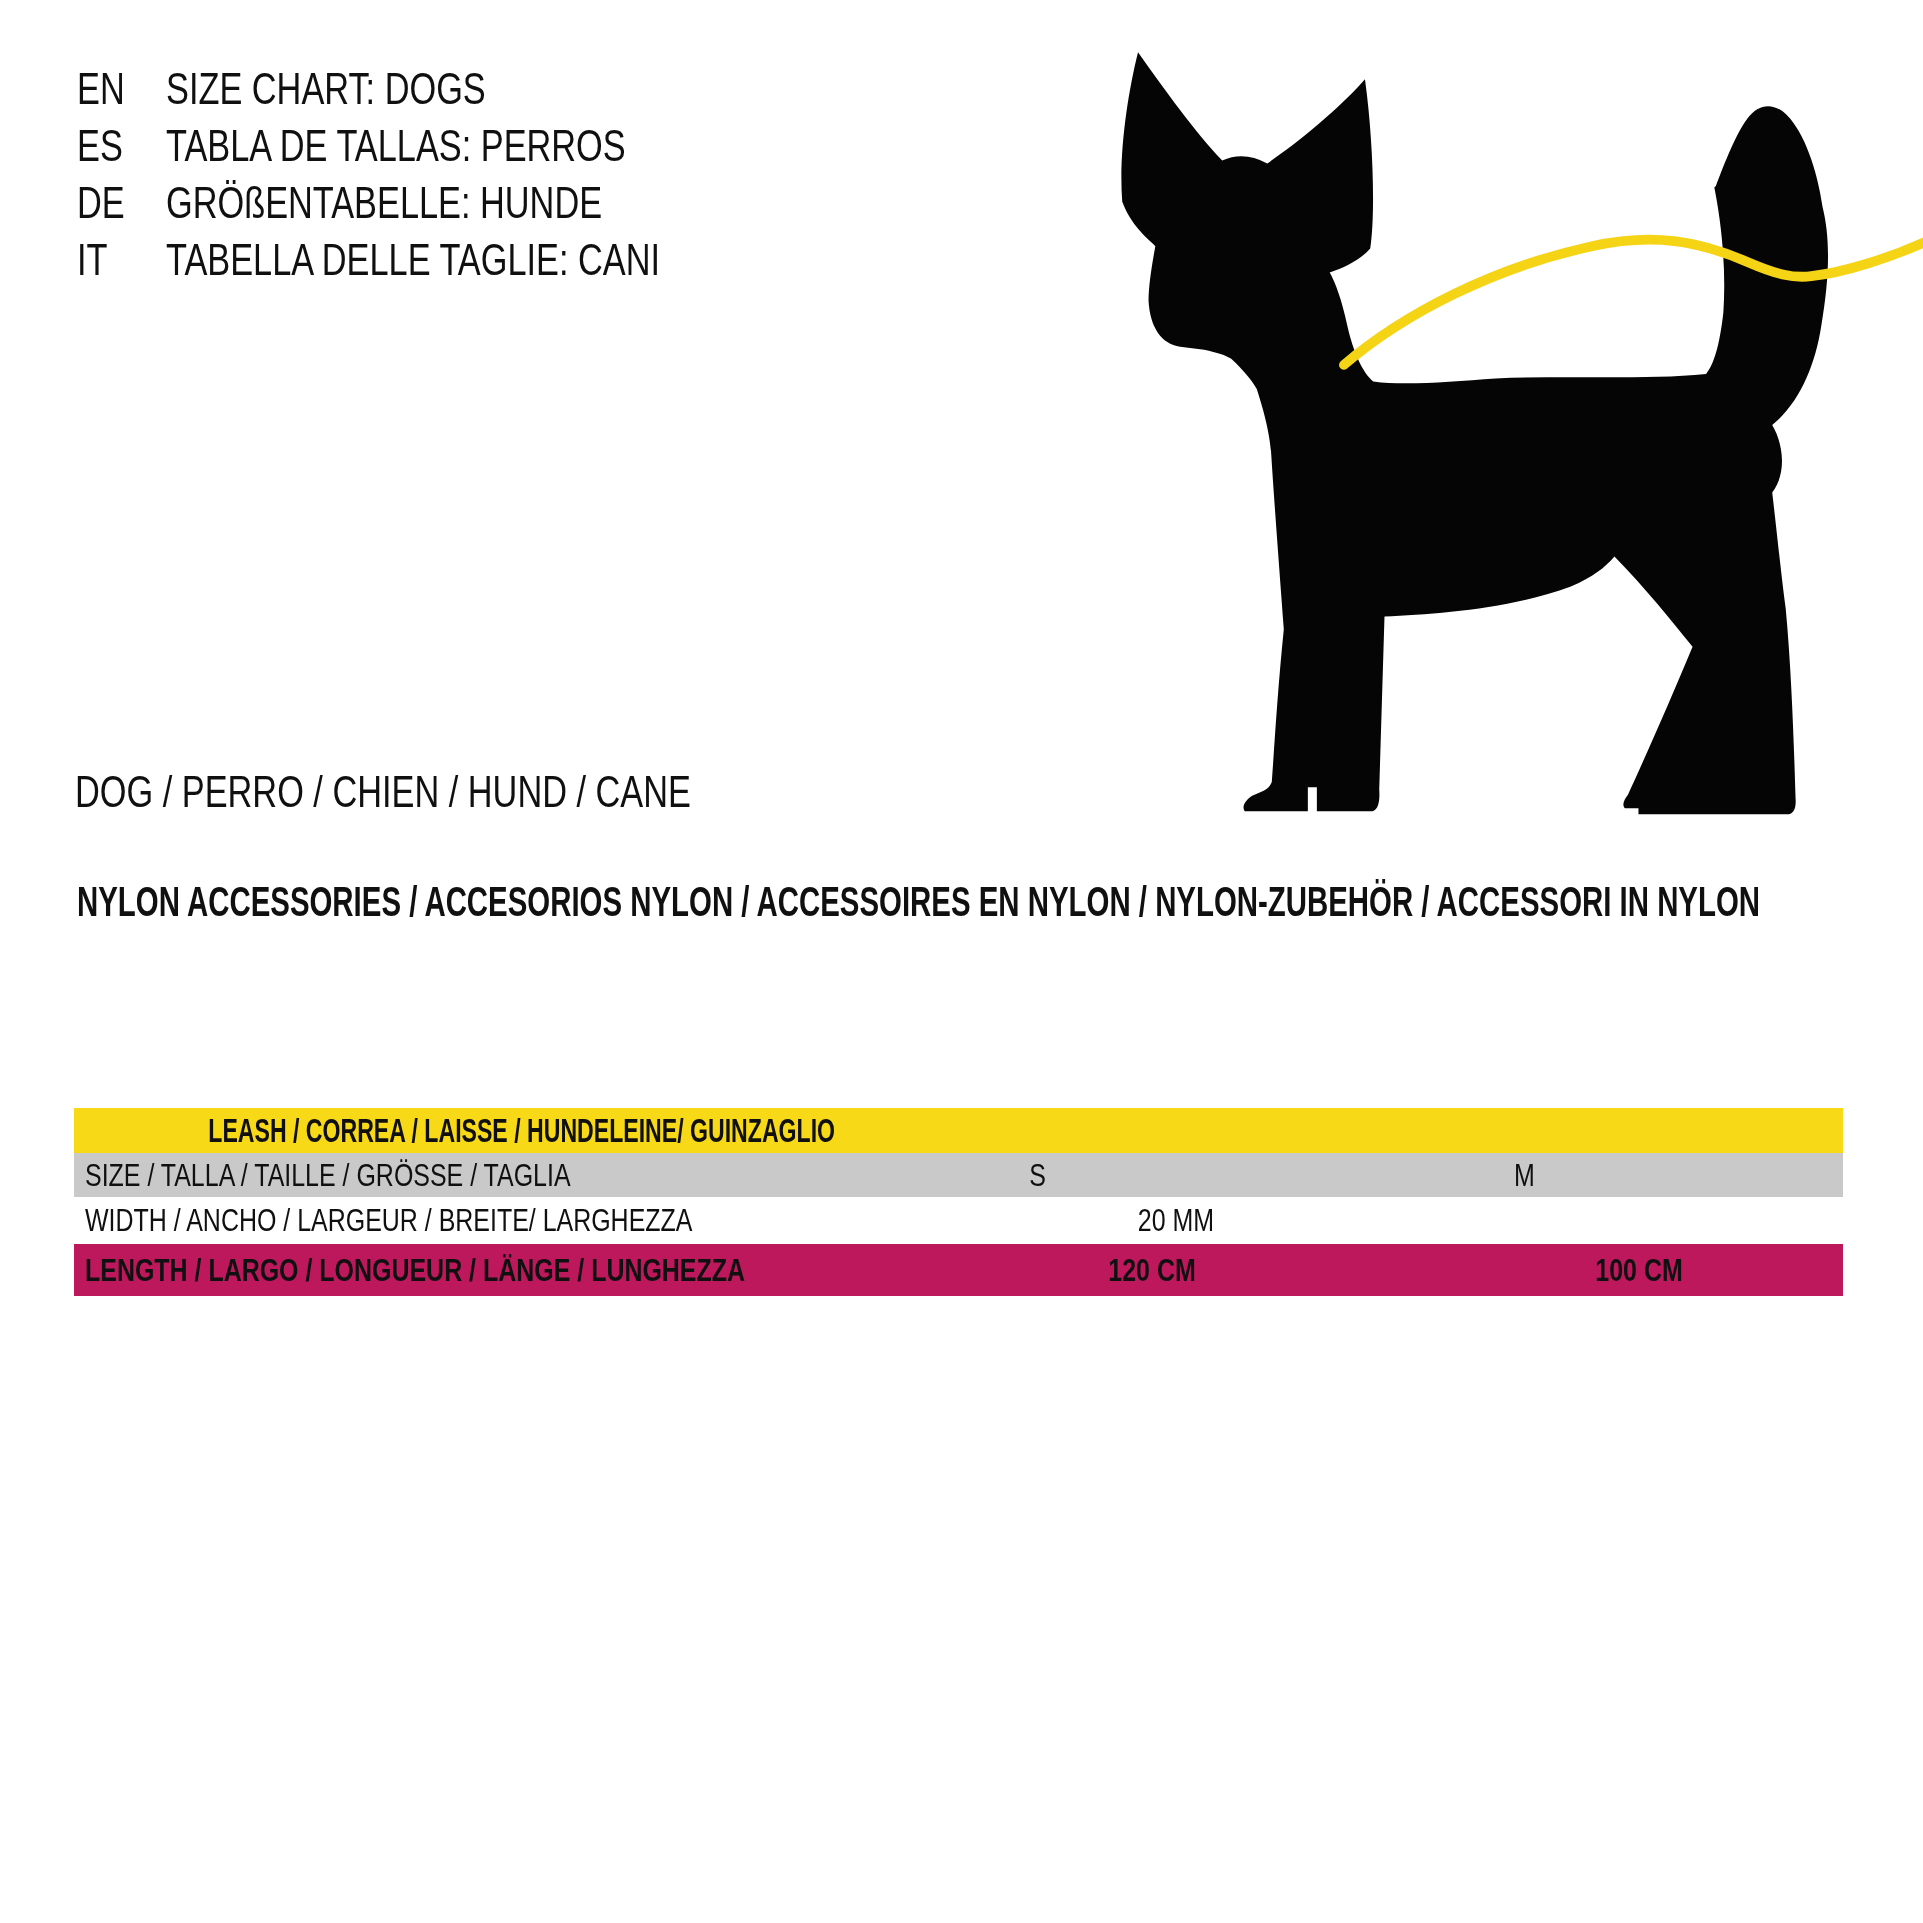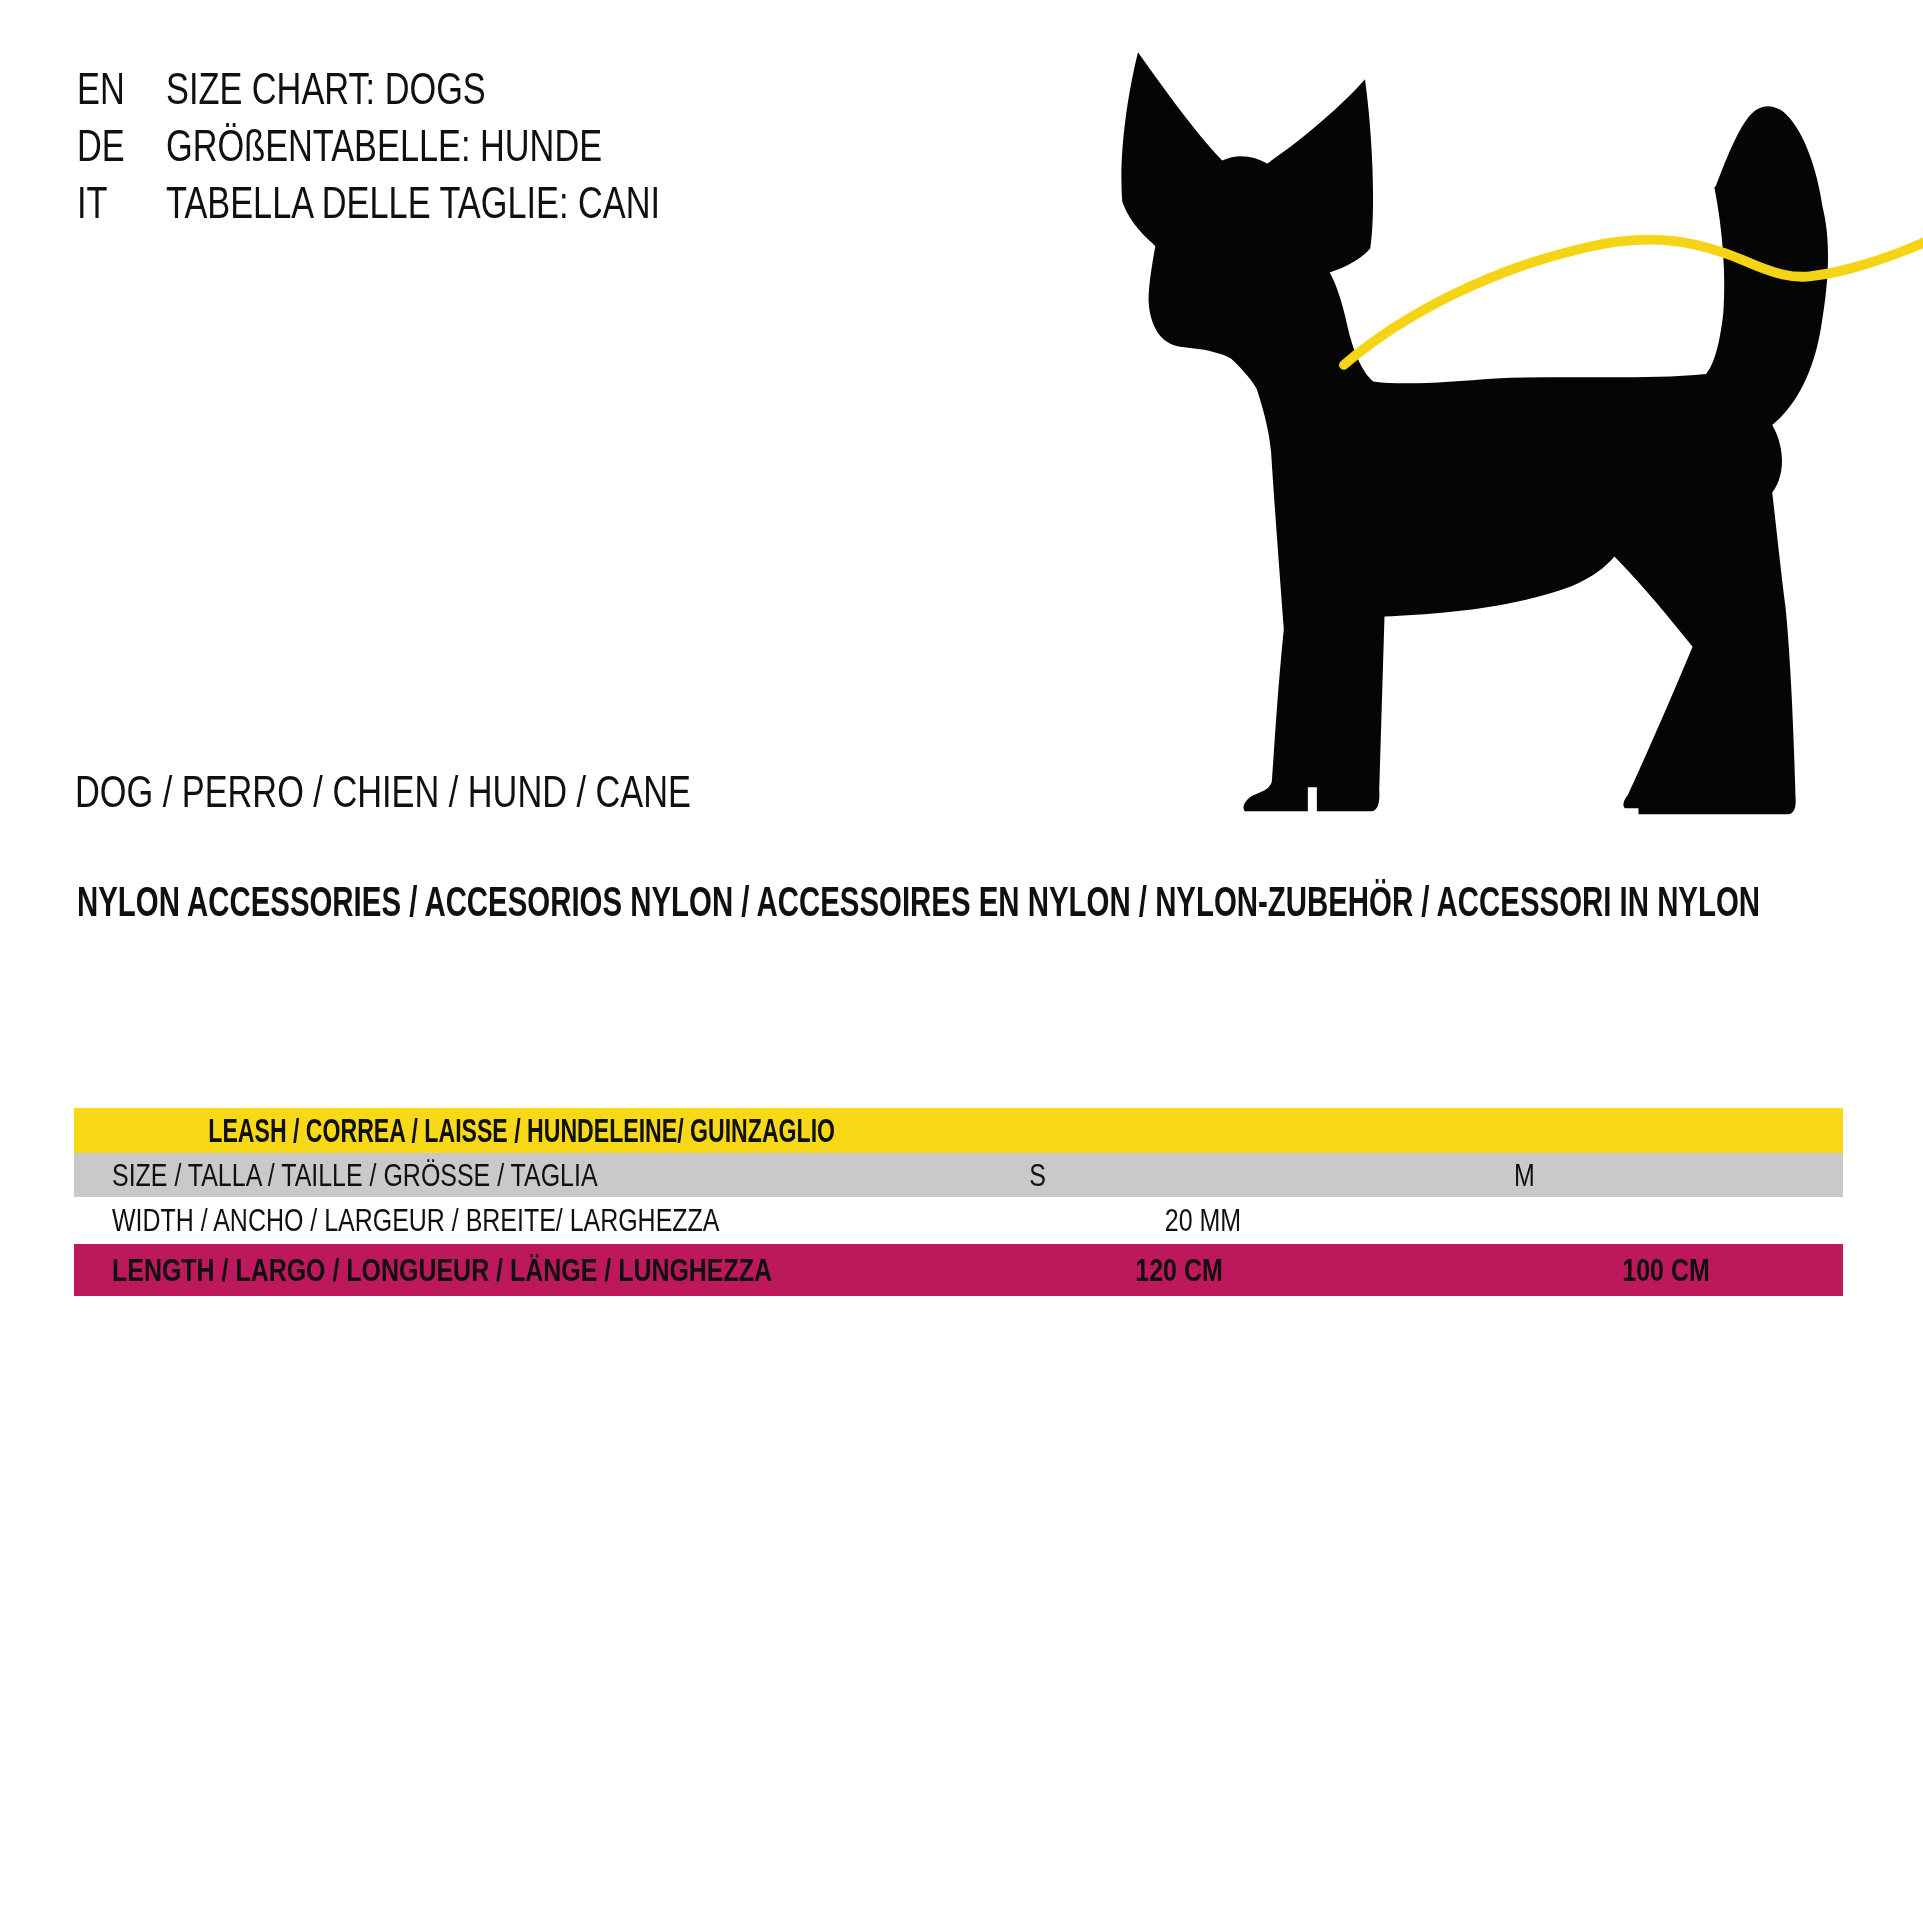--- a/index.html
+++ b/index.html
@@ -19,35 +19,39 @@
   .dog-caption{position:absolute;left:75px;top:760px;height:57px;display:flex;align-items:flex-end;font-size:44px;}
   
   .category-line{position:absolute;left:77px;top:878px;height:48px;display:flex;align-items:center;font-size:42px;}
   
   .size-table{position:absolute;left:74px;top:1108px;width:1769px;}
   .t-row{display:flex;align-items:center;}
   .t-header{height:45px;background:#f7d917;font-size:33px;}
   .t-r1{height:44px;background:#c9c9c9;}
   .t-r2{height:47px;background:#ffffff;gap:47px;}
   .t-r3{height:52px;background:#be185d;font-weight:bold;}
-  .t-label{flex:0 0 42%;padding-left:38px;box-sizing:border-box;font-size:32px;}
+  .t-label{flex:0 0 42%;padding-left:11px;box-sizing:border-box;font-size:32px;}
   .t-val{flex:0 0 25%;display:flex;justify-content:center;font-size:32px;}
   .t-val2{flex:0 0 30%;display:flex;justify-content:center;font-size:32px;}
   
   .dog-illustration{position:absolute;left:1120px;top:49px;width:804px;height:767px;}
 </style>
 </head>
 <body>
 
 <div id="page">
 
   <div class="lang-list">
     <div class="lang-row">
       <div class="lang-code"><span class="cx">EN</span></div>
       <span class="cx">SIZE CHART: DOGS</span>
+    </div>
+    <div class="lang-row">
+      <div class="lang-code"><span class="cx">ES</span></div>
+      <span class="cx">TABLA DE TALLAS: PERROS</span>
     </div>
     <div class="lang-row">
       <div class="lang-code"><span class="cx">DE</span></div>
       <span class="cx">GRÖßENTABELLE: HUNDE</span>
     </div>
     <div class="lang-row">
       <div class="lang-code"><span class="cx">IT</span></div>
       <span class="cx">TABELLA DELLE TAGLIE: CANI</span>
     </div>
   </div>

